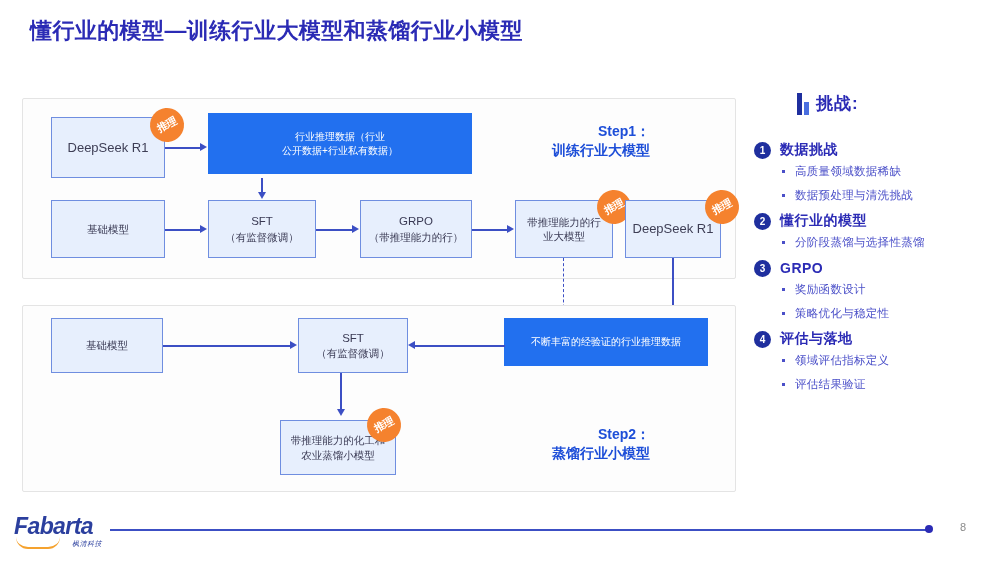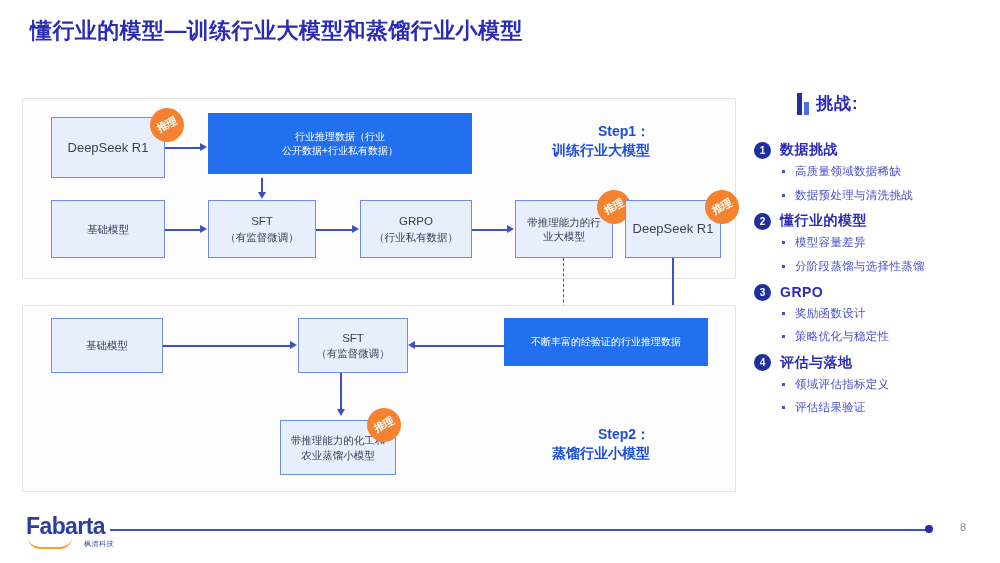--- a/index.html
+++ b/index.html
@@ -190,23 +190,24 @@
   }
   #page-number {
     position: absolute;
     left: 960px;
     top: 521px;
     font-size: 11px;
     color: #8b8b8b;
   }
   #logo {
     position: absolute;
-    left: 26px;
+    left: 14px;
     top: 515px;
     width: 88px;
+    font-style: italic;
   }
   #logo .logo-word {
     font-size: 23px;
     font-weight: bold;
     color: #2b3f9e;
     letter-spacing: -0.6px;
     line-height: 1;
   }
   #logo .logo-sub {
     position: relative;
@@ -253,21 +254,21 @@
     <span>基础模型</span>
   </div>
 
   <div class="node" style="left:208px; top:200px; width:108px; height:58px; flex-direction:column;">
     <span class="nl latin" style="font-size:11.5px;">SFT</span>
     <span class="nl">（有监督微调）</span>
   </div>
 
   <div class="node" style="left:360px; top:200px; width:112px; height:58px; flex-direction:column;">
     <span class="nl latin" style="font-size:11.5px;">GRPO</span>
-    <span class="nl">（行业私有数据）</span>
+    <span class="nl">（带推理能力的行）</span>
   </div>
 
   <div class="node" style="left:515px; top:200px; width:98px; height:58px; flex-direction:column;">
     <span class="nl">带推理能力的行</span>
     <span class="nl">业大模型</span>
   </div>
   <div class="badge" style="left:597px; top:190px;">
     <span>推理</span>
   </div>
 
@@ -360,21 +361,20 @@
         <li>数据预处理与清洗挑战</li>
       </ul>
     </div>
 
     <div class="ch-group">
       <div class="ch-title-row">
         <span class="ch-num">2</span>
         <span class="ch-title">懂行业的模型</span>
       </div>
       <ul class="ch-bullets">
-        <li>模型容量差异</li>
         <li>分阶段蒸馏与选择性蒸馏</li>
       </ul>
     </div>
 
     <div class="ch-group">
       <div class="ch-title-row">
         <span class="ch-num">3</span>
         <span class="ch-title">GRPO</span>
       </div>
       <ul class="ch-bullets">

